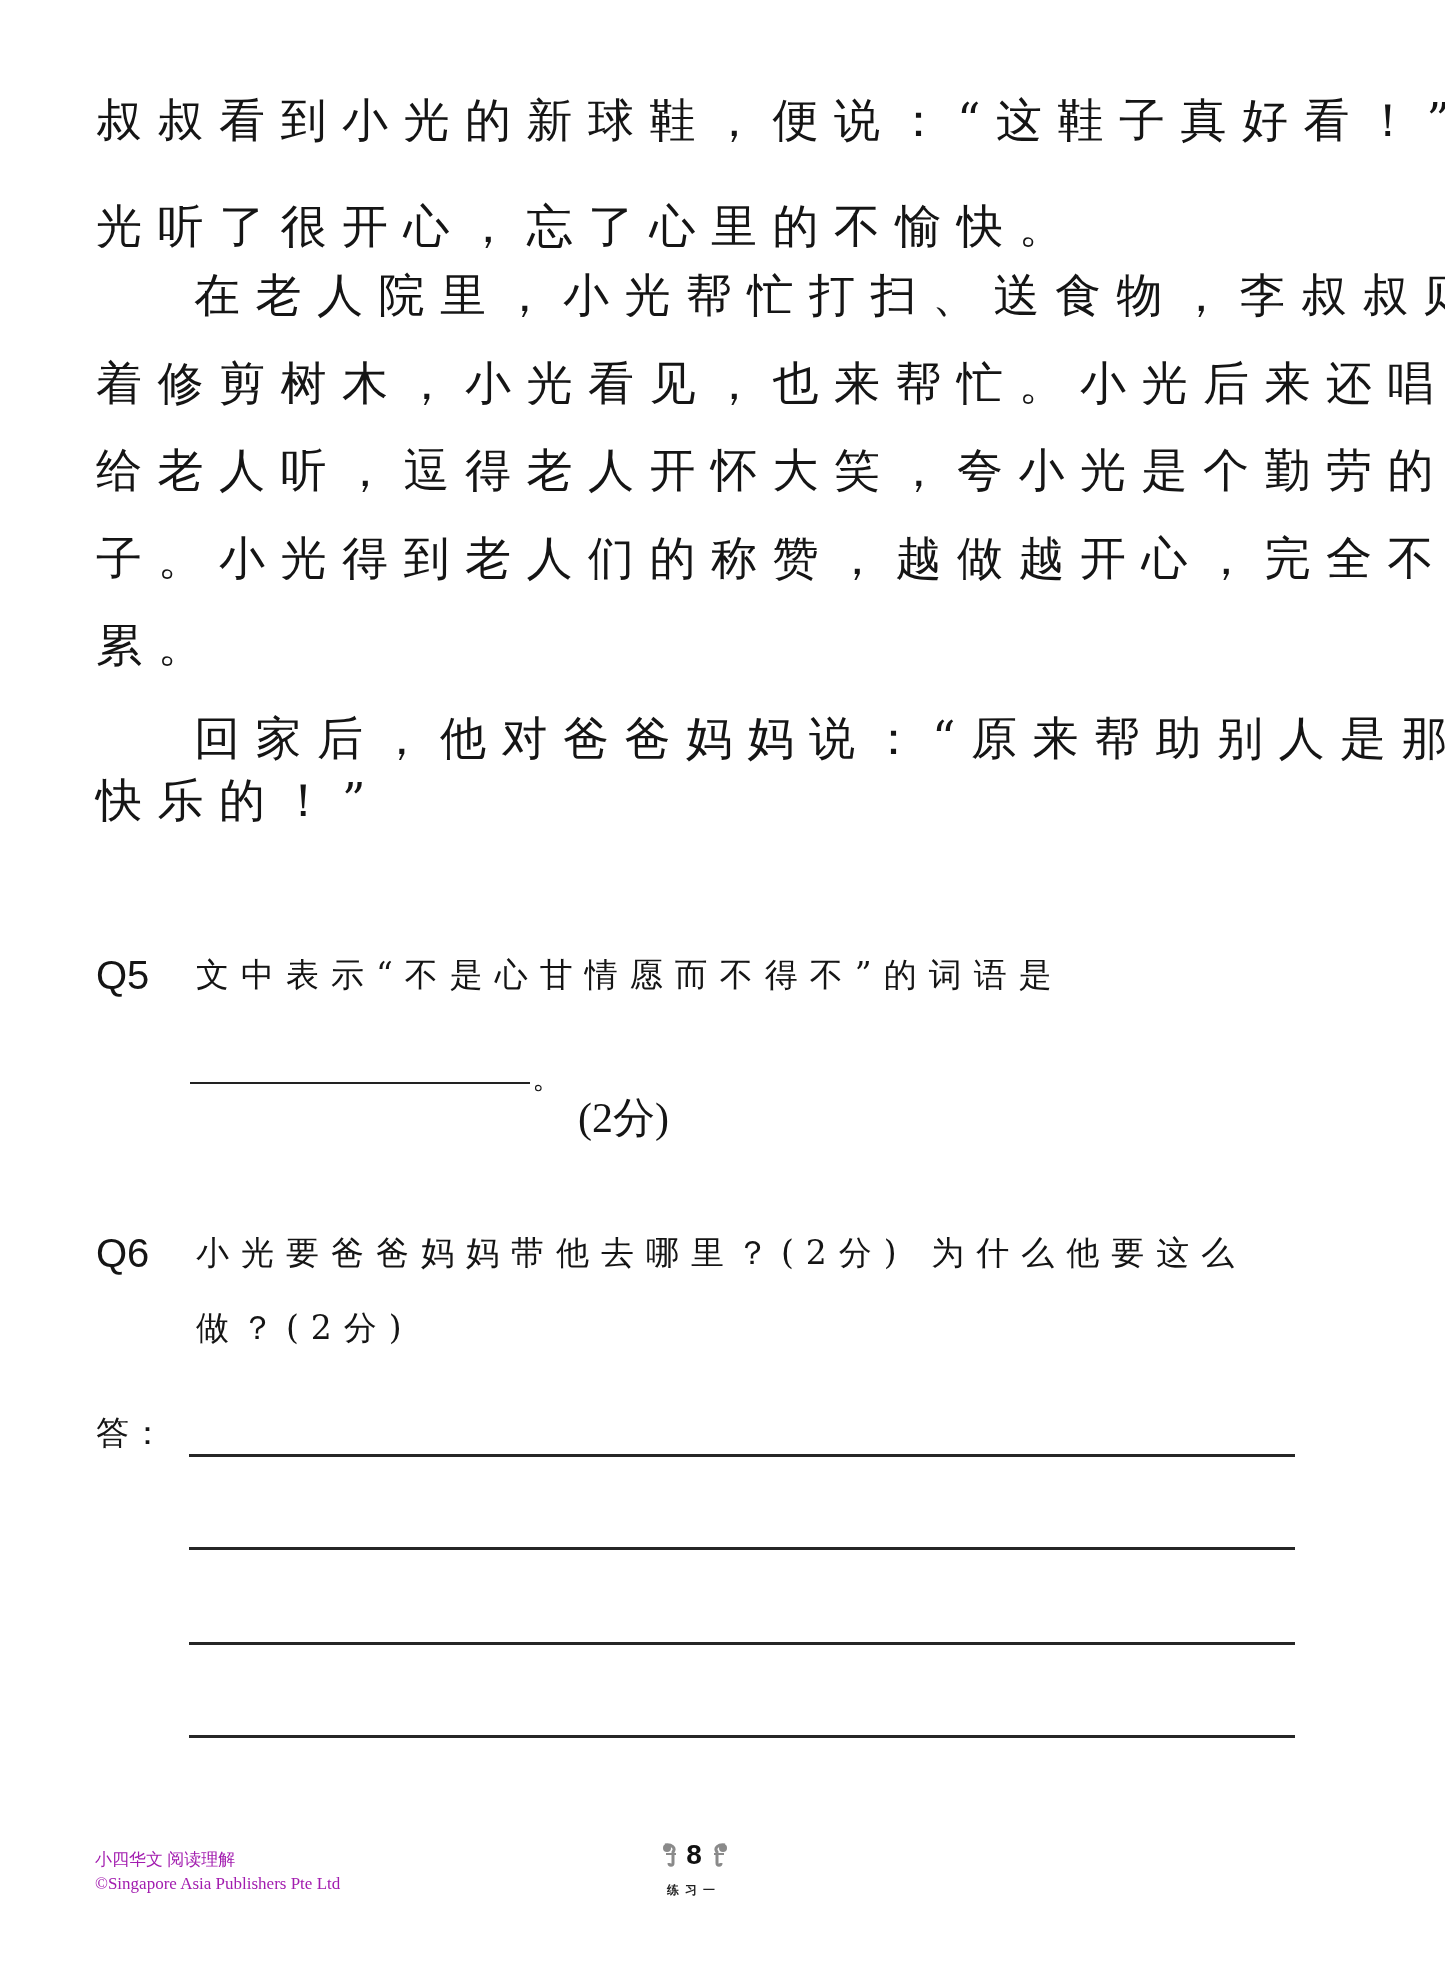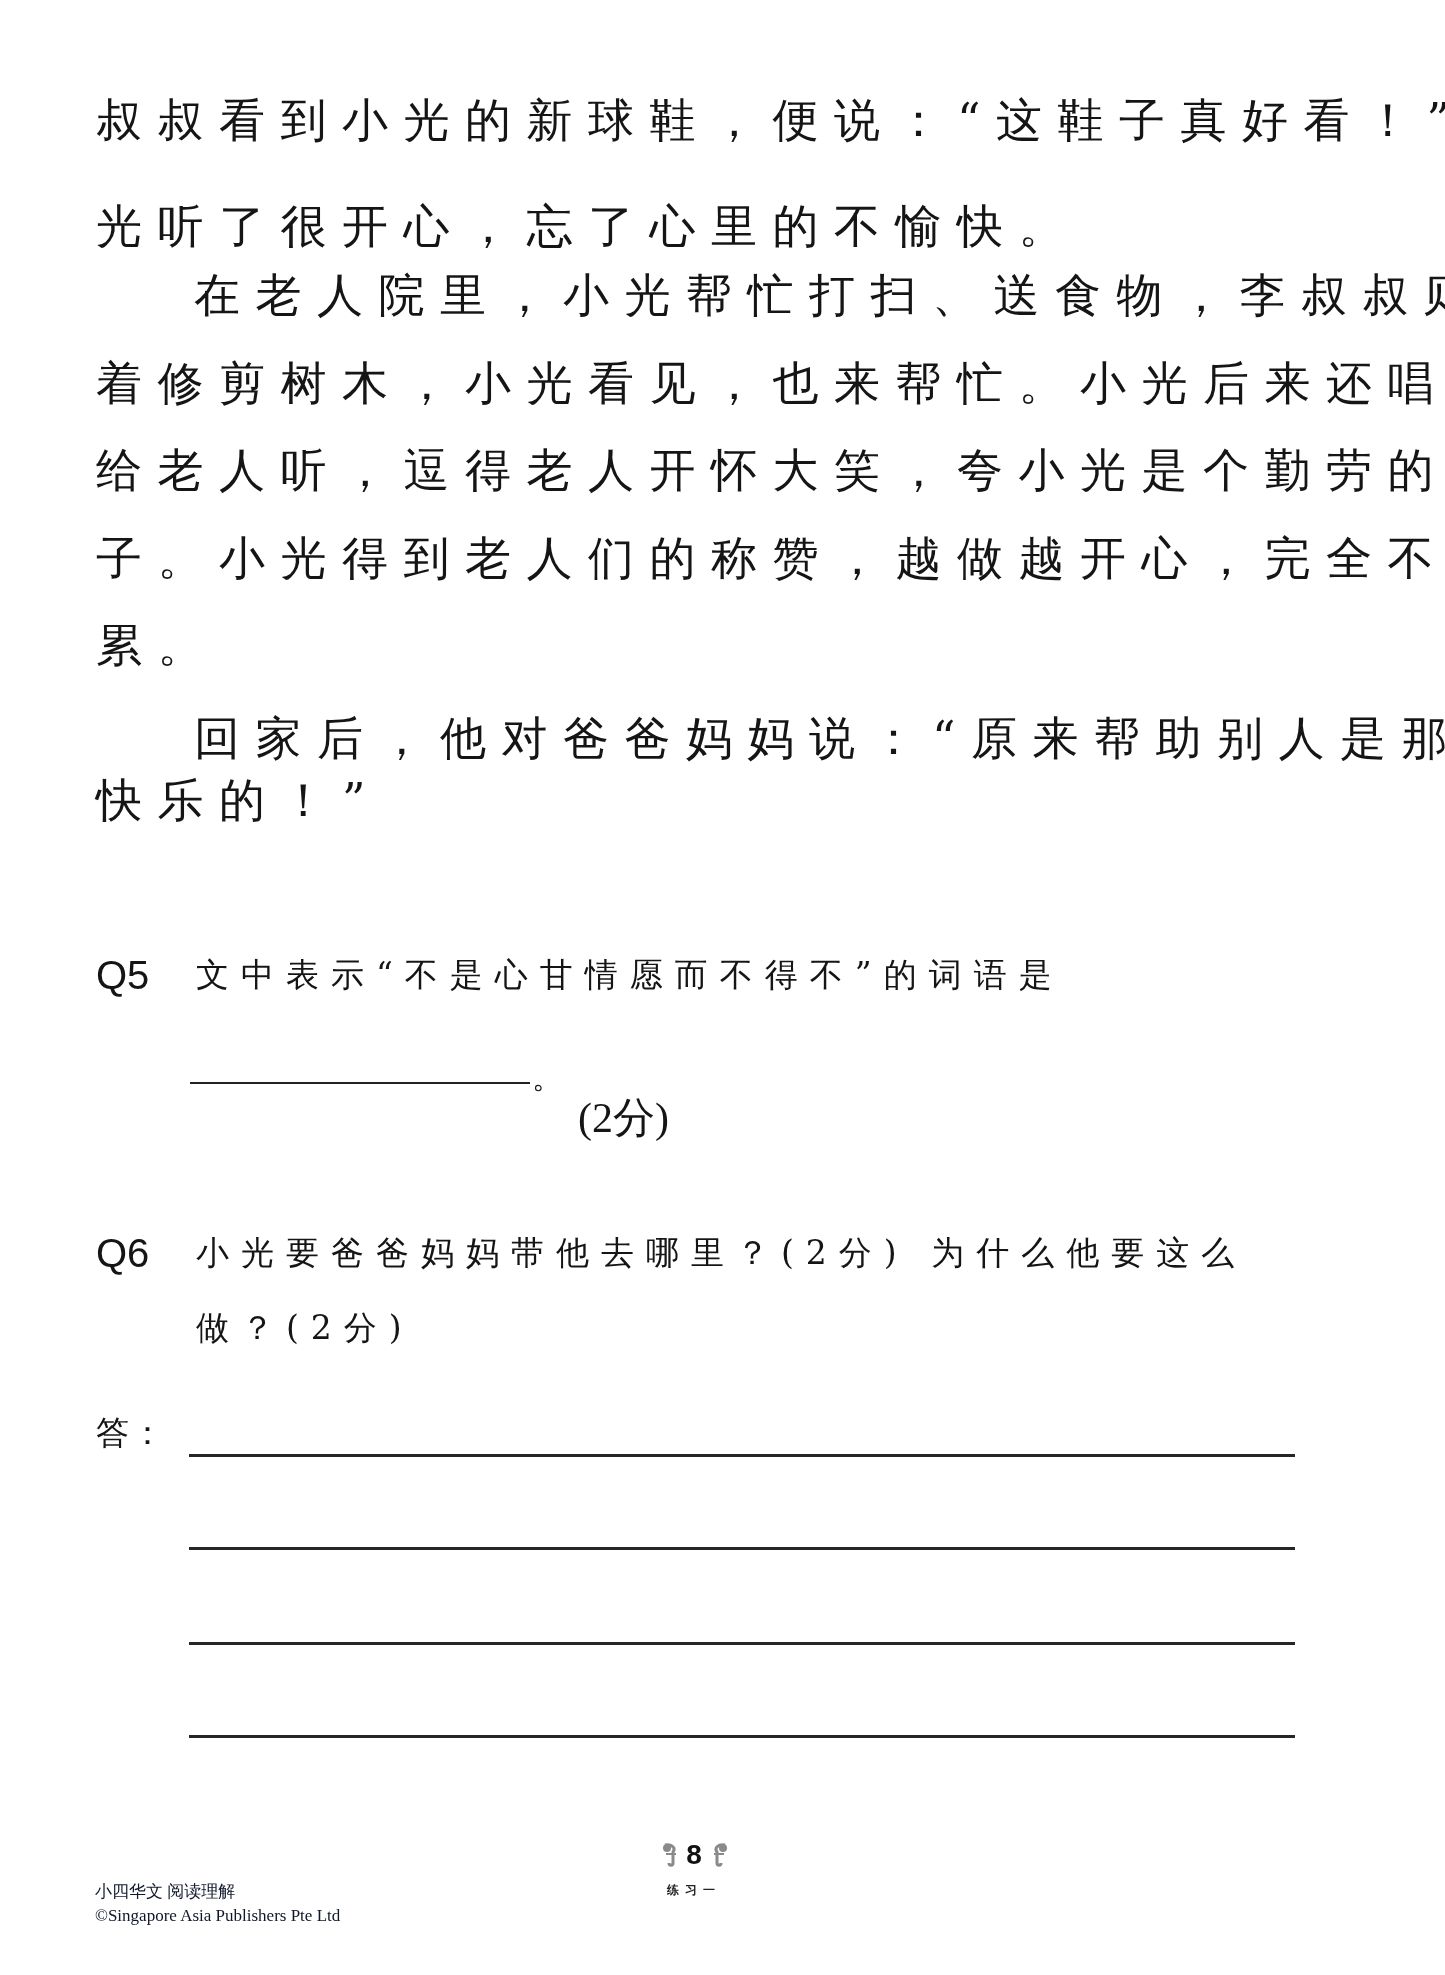--- a/index.html
+++ b/index.html
@@ -31,21 +31,21 @@
     font-family: "Liberation Serif", "DejaVu Serif", serif;
     font-size: 42px; line-height: 56px; white-space: nowrap;
   }
   .answer-line {
     position: absolute; left: 189px; width: 1106px; height: 0;
     border-top: 3px solid #262626;
   }
   .footer-left {
     position: absolute; left: 95px;
     font-family: "Liberation Serif", "DejaVu Serif", serif;
-    font-size: 17px; line-height: 22px; color: #0f172a; white-space: nowrap; margin-top: 32px;
+    font-size: 17px; line-height: 22px; color: #a21caf; white-space: nowrap;
   }
   .page-num {
     position: absolute; left: 656px; top: 1840px; width: 76px; text-align: center;
     font-family: "Liberation Sans", "DejaVu Sans", sans-serif;
     font-weight: bold; font-size: 28px; line-height: 30px; color: #111;
   }
   .orn {
     position: absolute; top: 1843px; width: 16px; height: 24px;
   }
   .exercise {

